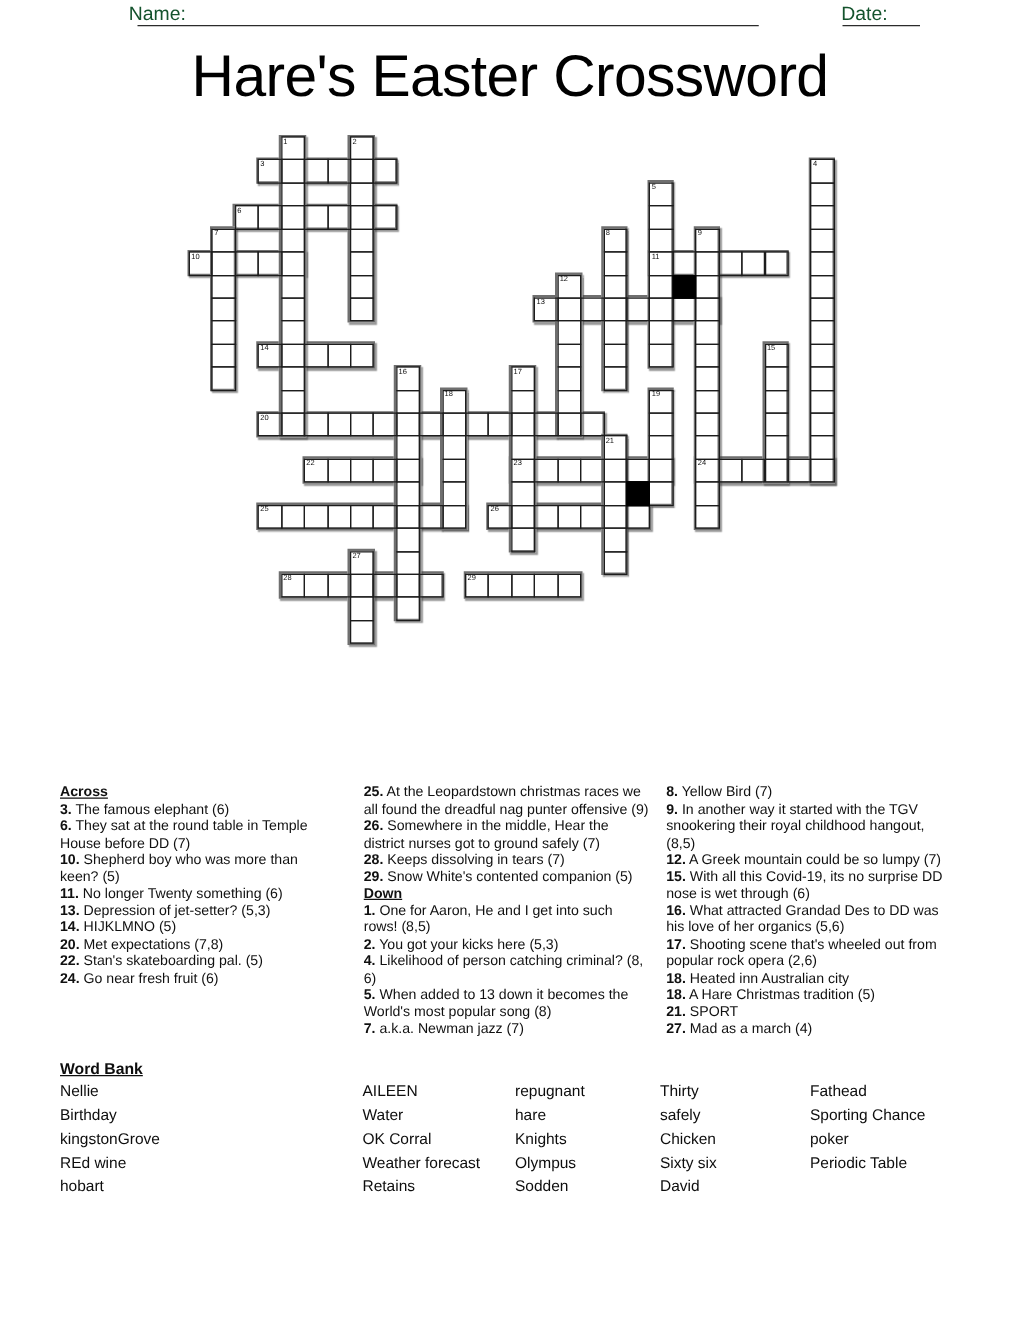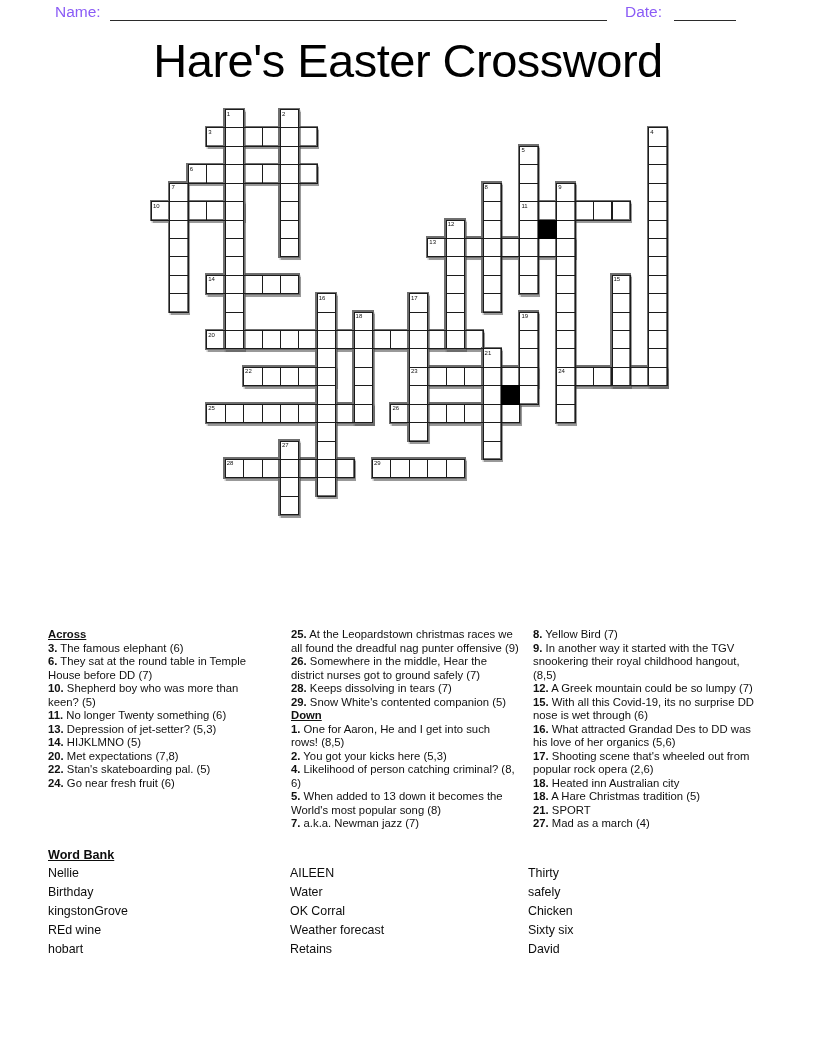--- a/index.html
+++ b/index.html
@@ -1,21 +1,21 @@
 <!DOCTYPE html>
 <html><head>
 <meta charset="utf-8">
 <style>
   html,body{margin:0;padding:0;}
   body{
     width:816px;height:1056px;position:relative;background:#ffffff;
     font-family:"Liberation Sans",sans-serif;color:#111;overflow:hidden;
   }
   
-  .hdr-label{position:absolute;font-size:15.5px;color:#8b5cf6;}
+  .hdr-label{position:absolute;font-size:15.5px;color:#14532d;margin-left:48px;}
   #name-label{left:55px;top:3px;}
   #date-label{left:625px;top:3px;}
   .fill-line{position:absolute;height:17px;border-bottom:1.6px solid #2b2b2b;}
   #name-line{left:110px;top:3px;width:497px;}
   #date-line{left:674px;top:3px;width:62px;}
   
   #title{
     position:absolute;left:0;top:33px;width:816px;margin:0;text-align:center;
     font-size:47px;font-weight:400;color:#000;letter-spacing:-0.5px;
   }
@@ -353,23 +353,36 @@
           <div>REd wine</div>
           <div>hobart</div>
         </div>
         <div class="wb-col" style="left: 242px;">
           <div>AILEEN</div>
           <div>Water</div>
           <div>OK Corral</div>
           <div>Weather forecast</div>
           <div>Retains</div>
         </div>
+        <div class="wb-col" style="left: 364px;">
+          <div>repugnant</div>
+          <div>hare</div>
+          <div>Knights</div>
+          <div>Olympus</div>
+          <div>Sodden</div>
+        </div>
         <div class="wb-col" style="left: 480px;">
           <div>Thirty</div>
           <div>safely</div>
           <div>Chicken</div>
           <div>Sixty six</div>
           <div>David</div>
         </div>
+        <div class="wb-col" style="left: 600px;">
+          <div>Fathead</div>
+          <div>Sporting Chance</div>
+          <div>poker</div>
+          <div>Periodic Table</div>
+        </div>
       </div>
   </div>
 
 </div>
 
 </body></html>

